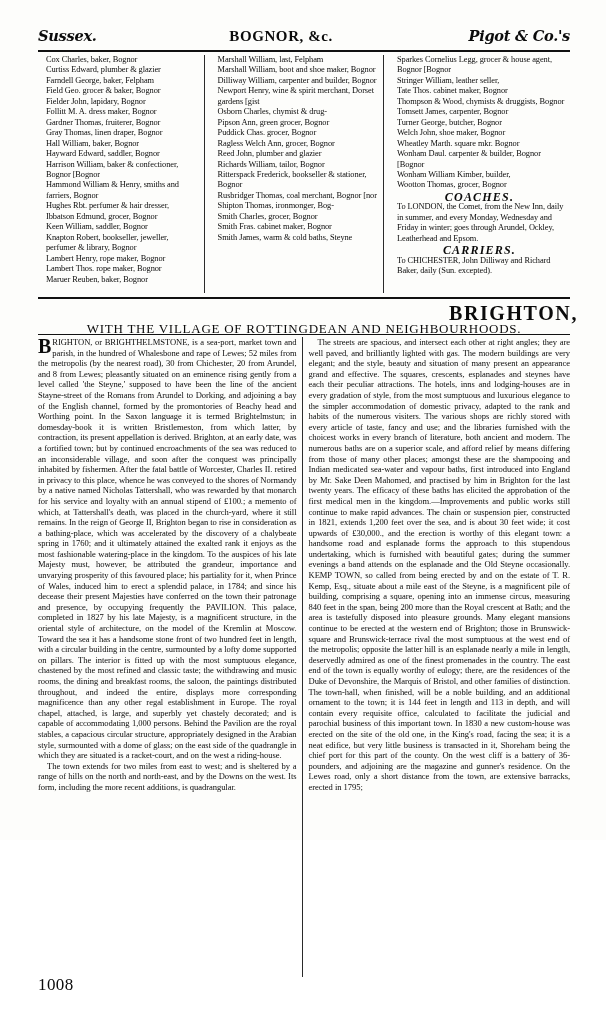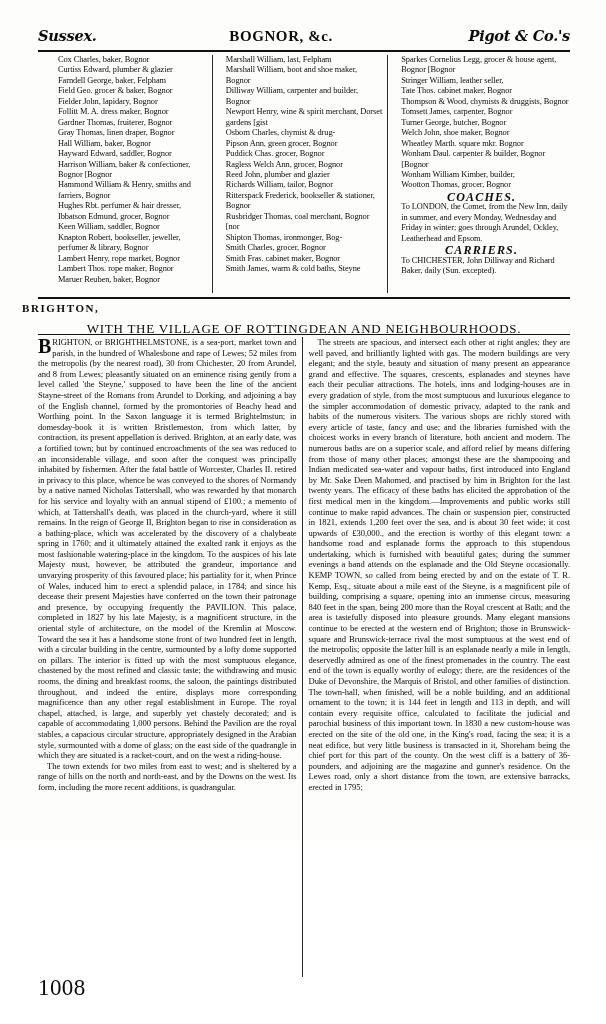--- a/index.html
+++ b/index.html
@@ -68,21 +68,21 @@
     width: 532px;
     height: 238px;
     display: flex;
   }
   .dir-col {
     font-size: 8.4px;
     line-height: 10.45px;
     letter-spacing: -0.08px;
     position: relative;
   }
-  .dir-col.c1 { width: 166px; padding-right: 4px; margin-left: 12px; }
+  .dir-col.c1 { width: 166px; padding-right: 4px; }
   .dir-col.c2 { width: 174px; padding-left: 5px; padding-right: 4px;
                 border-left: 1px solid #2a2a2a; }
   .dir-col.c3 { width: 186px; padding-left: 5px;
                 border-left: 1px solid #2a2a2a; }
   .entry {
     margin: 0;
     text-indent: 0;
     padding-left: 8px;
   }
   .dir-head {
@@ -102,26 +102,26 @@
     left: 38px;
     top: 297px;
     width: 532px;
     height: 0;
     border-top: 2.5px solid #111;
   }
 
   
   .article-title {
     position: absolute;
-    left: 22px;
+    left: 46px;
     top: 302px;
     width: 532px;
-    text-align: left;
-    font-weight: bold;
-    font-size: 11px;
+    text-align: right;
+    font-weight: bold;
+    font-size: 20px;
     letter-spacing: 1.6px;
   }
   .article-sub {
     position: absolute;
     left: 38px;
     top: 321px;
     width: 532px;
     text-align: center;
     font-size: 13px;
     letter-spacing: 0.75px;
@@ -163,21 +163,21 @@
     font-weight: bold;
     padding: 1px 1px 0 0;
     margin-top: 1px;
   }
 
   
   .folio {
     position: absolute;
     left: 38px;
     top: 975px;
-    font-size: 23px;
+    font-size: 17px;
     letter-spacing: 0.4px;
   }
 </style>
 </head>
 <body>
 
 <div class="page">
 
   <div class="running-head">
     <span class="fraktur">Sussex.</span>
@@ -198,21 +198,21 @@
       <p class="entry">Gardner Thomas, fruiterer, Bognor</p>
       <p class="entry">Gray Thomas, linen draper, Bognor</p>
       <p class="entry">Hall William, baker, Bognor</p>
       <p class="entry">Hayward Edward, saddler, Bognor</p>
       <p class="entry">Harrison William, baker &amp; confectioner, Bognor      [Bognor</p>
       <p class="entry">Hammond William &amp; Henry, smiths and farriers, Bognor</p>
       <p class="entry">Hughes Rbt. perfumer &amp; hair dresser,</p>
       <p class="entry">Ibbatson Edmund, grocer, Bognor</p>
       <p class="entry">Keen William, saddler, Bognor</p>
       <p class="entry">Knapton Robert, bookseller, jeweller, perfumer &amp; library, Bognor</p>
-      <p class="entry">Lambert Henry, rope market, Bognor</p>
+      <p class="entry">Lambert Henry, rope maker, Bognor</p>
       <p class="entry">Lambert Thos. rope maker, Bognor</p>
       <p class="entry">Maruer Reuben, baker, Bognor</p>
     </div>
 
     <div class="dir-col c2">
       <p class="entry">Marshall William, last, Felpham</p>
       <p class="entry">Marshall William, boot and shoe maker, Bognor</p>
       <p class="entry">Dilliway William, carpenter and builder, Bognor</p>
       <p class="entry">Newport Henry, wine &amp; spirit merchant, Dorset gardens      [gist</p>
       <p class="entry">Osborn Charles, chymist &amp; drug-</p>

